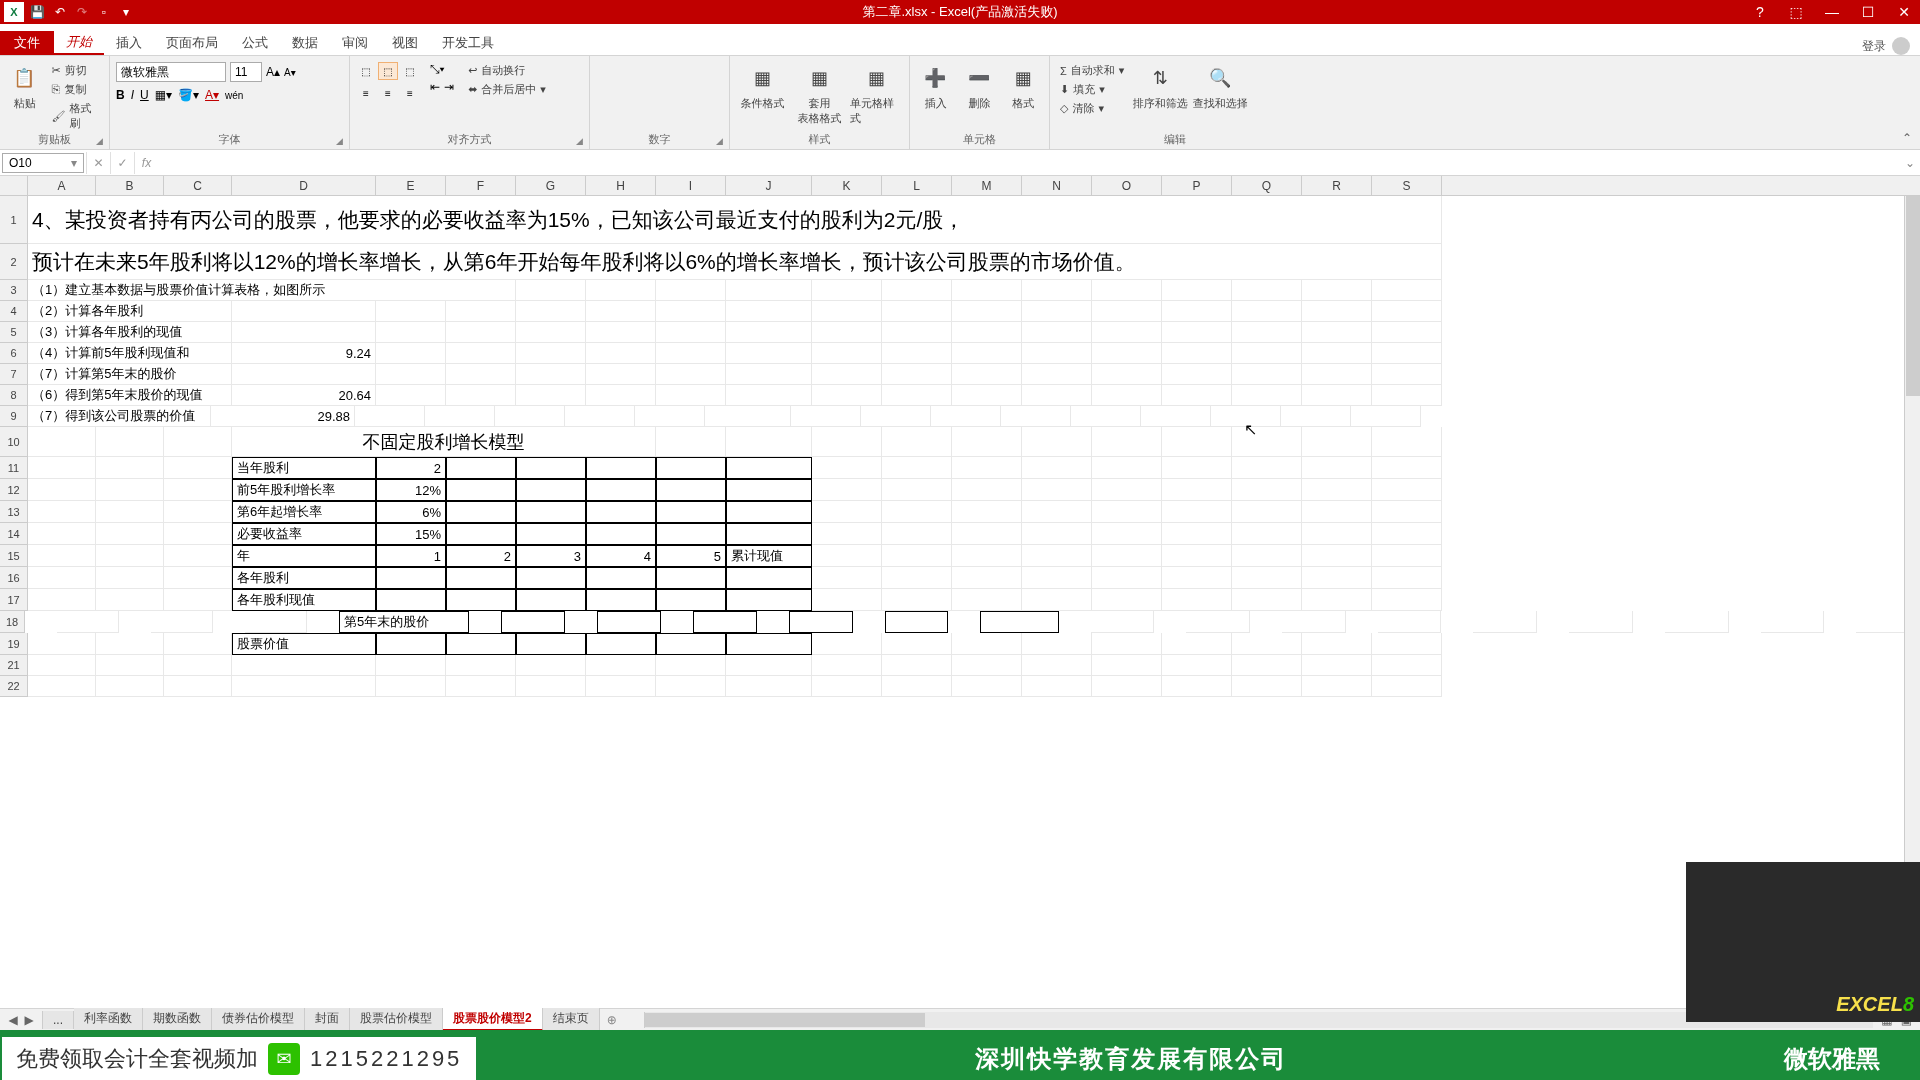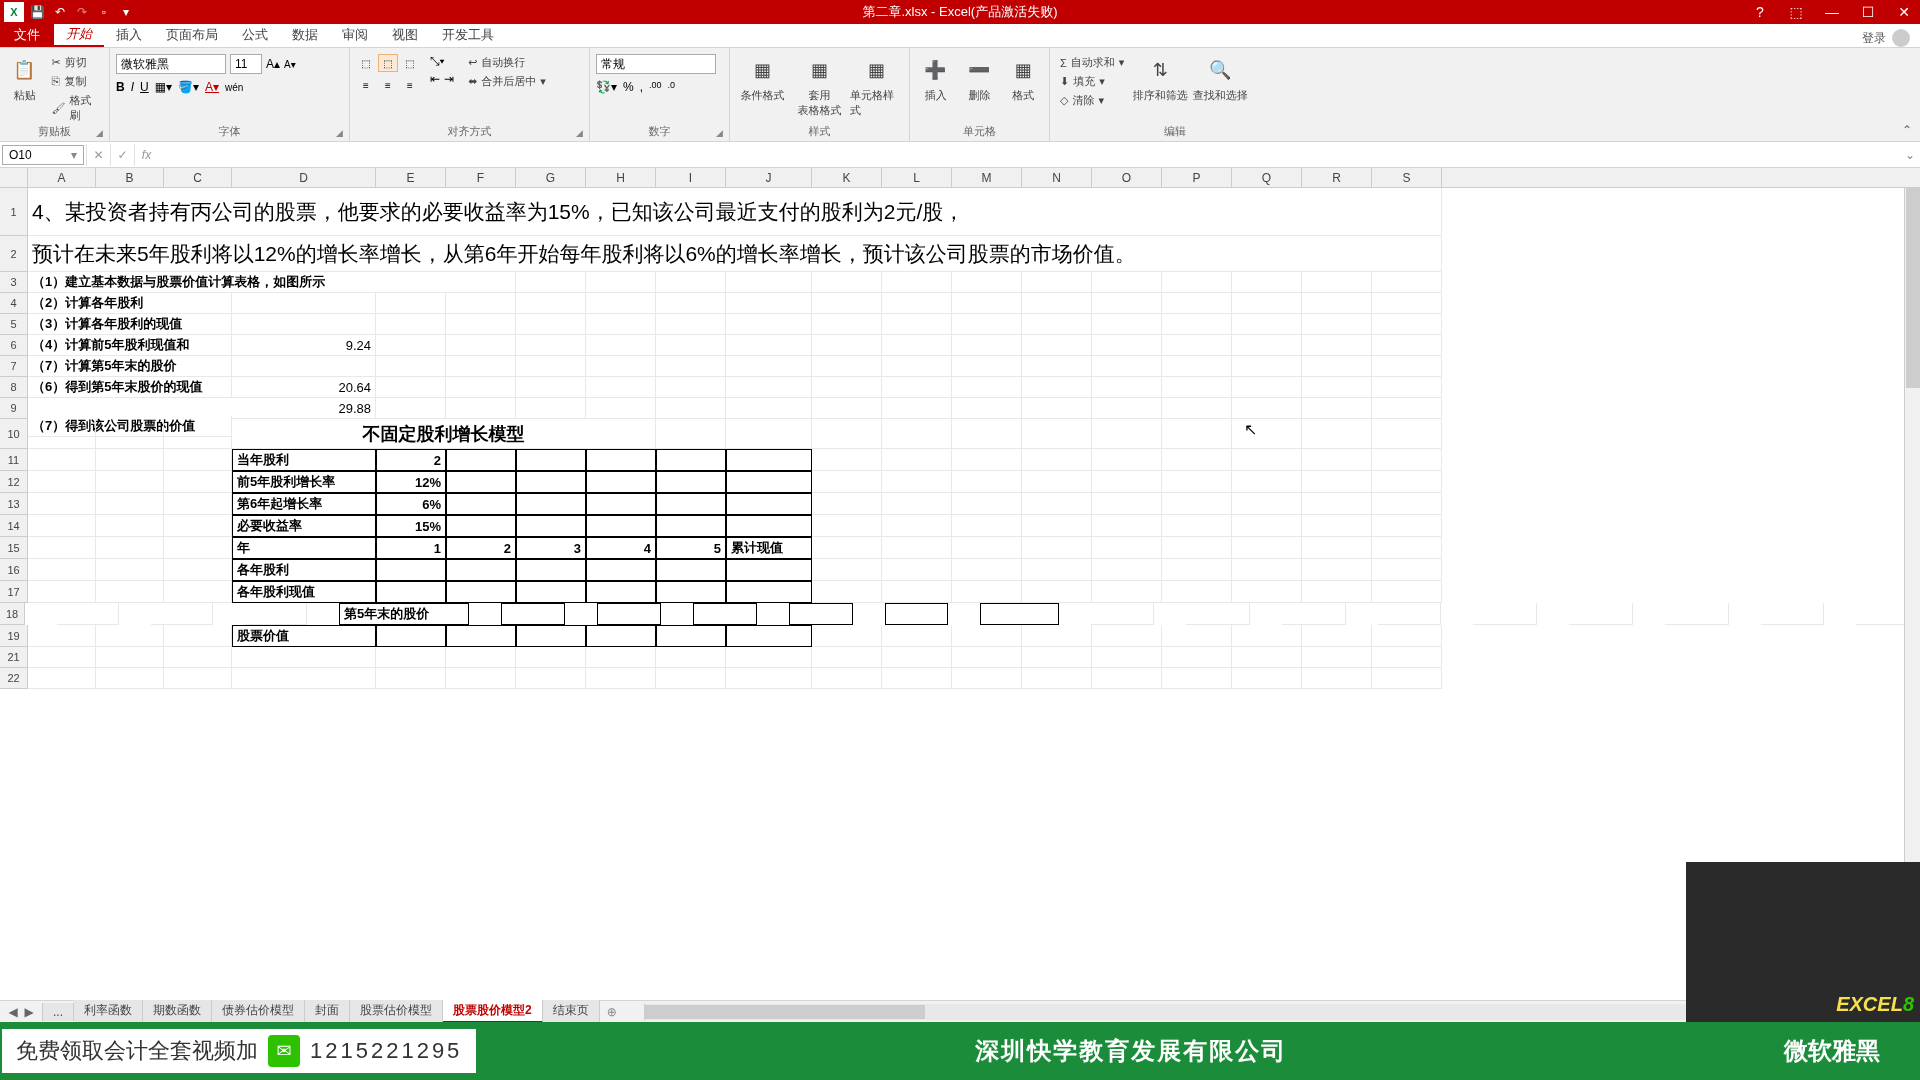--- a/index.html
+++ b/index.html
@@ -8,21 +8,21 @@
 
 .titlebar { height: 24px; background: #c00000; display: flex; align-items: center; color: #fff; position: relative; }
 .titlebar-left { display: flex; align-items: center; gap: 6px; padding-left: 4px; }
 .titlebar-left .qat-icon { width: 16px; height: 16px; display: flex; align-items: center; justify-content: center; color: #fff; font-size: 12px; }
 .titlebar-title { position: absolute; left: 50%; transform: translateX(-50%); color: #fff; font-size: 13px; }
 .titlebar-right { position: absolute; right: 0; display: flex; align-items: center; gap: 4px; }
 .titlebar-right .win-btn { width: 32px; height: 24px; display: flex; align-items: center; justify-content: center; color: #fff; font-size: 14px; }
 .excel-logo { width: 20px; height: 20px; background: #fff; color: #107c41; font-weight: bold; display: flex; align-items: center; justify-content: center; font-size: 11px; }
 
 
-.tabsbar { height: 24px; background: #fff; display: flex; align-items: flex-end; border-bottom: 1px solid #d4d4d4; }
+.tabsbar { height: 24px; background: #fff; display: flex; align-items: flex-end; border-bottom: 1px solid #d4d4d4; margin-top: 8px; }
 .file-tab { background: #c00000; color: #fff; padding: 4px 14px; font-size: 13px; height: 24px; display: flex; align-items: center; }
 .ribbon-tab { padding: 4px 12px; font-size: 13px; color: #444; height: 24px; display: flex; align-items: center; cursor: pointer; }
 .ribbon-tab.active { color: #c00000; border-bottom: 2px solid #c00000; font-style: italic; }
 .login-area { margin-left: auto; padding-right: 10px; display: flex; align-items: center; gap: 6px; color: #555; }
 
 
 .ribbon { height: 94px; background: #f1f1f1; display: flex; border-bottom: 1px solid #d4d4d4; }
 .ribbon-group { border-right: 1px solid #d4d4d4; display: flex; flex-direction: column; padding: 2px 6px 0 6px; position: relative; }
 .ribbon-group-label { position: absolute; bottom: 2px; left: 0; right: 0; text-align: center; font-size: 11px; color: #666; }
 .ribbon-group-content { flex: 1; display: flex; align-items: flex-start; gap: 4px; padding-top: 4px; }
@@ -49,21 +49,21 @@
 
 
 .grid-area { position: relative; height: calc(1080px - 24px - 24px - 94px - 26px - 22px - 58px); overflow: hidden; }
 .col-headers { display: flex; height: 20px; background: #f0f0f0; border-bottom: 1px solid #ccc; }
 .select-all { width: 28px; border-right: 1px solid #ccc; background: #f0f0f0; }
 .col-header { border-right: 1px solid #ccc; text-align: center; font-size: 12px; color: #444; line-height: 20px; background: #f0f0f0; }
 .rows-area { position: relative; }
 .grid-row { display: flex; }
 .row-header { width: 28px; border-right: 1px solid #ccc; border-bottom: 1px solid #ccc; text-align: center; font-size: 11px; color: #444; background: #f0f0f0; display: flex; align-items: center; justify-content: center; }
 .cell { border-right: 1px solid #e8e8e8; border-bottom: 1px solid #e8e8e8; padding: 0 4px; display: flex; align-items: center; overflow: visible; white-space: nowrap; font-size: 13px; }
-.bold { font-weight: bold; }
+.bold { font-weight: normal; }
 .center { justify-content: center; }
 .right { justify-content: flex-end; }
 .bordered { border: 1px solid #000 !important; }
 
 
 .sheet-bar { height: 22px; display: flex; align-items: center; background: #f1f1f1; border-top: 1px solid #d4d4d4; }
 .sheet-nav { display: flex; gap: 2px; padding: 0 6px; color: #666; }
 .sheet-nav-btn { width: 14px; text-align: center; cursor: pointer; }
 .sheet-tabs { display: flex; }
 .sheet-tab { padding: 2px 10px; border-right: 1px solid #ccc; background: #e6e6e6; font-size: 12px; color: #444; cursor: pointer; }
@@ -201,30 +201,20 @@
             <span>自动换行</span>
           </div>
         <div class="ribbon-smallbtn"><span>⬌</span><span>合并后居中</span>▾</div>
       </div>
     </div>
     <div class="ribbon-group-label">对齐方式</div>
     <div class="dialog-launcher">◢</div>
   </div>
 
   <div class="ribbon-group" style="width:140px">
-    <div class="ribbon-group-content" style="flex-direction:column;gap:6px">
-      <input class="font-select" style="width: 120px;" value="常规">
-      <div style="display:flex;gap:6px">
-        <span>💱▾</span>
-        <span>%</span>
-        <span>,</span>
-        <span style="font-size:9px">.00</span>
-        <span style="font-size:9px">.0</span>
-      </div>
-    </div>
     <div class="ribbon-group-label">数字</div>
     <div class="dialog-launcher">◢</div>
   </div>
 
   <div class="ribbon-group" style="width:180px">
     <div class="ribbon-group-content">
       <div class="ribbon-bigbtn" style="width:54px">
           <div class="icon">▦</div>
           <span>条件格式</span>
         </div>
@@ -438,21 +428,21 @@
         <div class="cell " style="width: 70px; height: 21px;"></div>
         <div class="cell " style="width: 70px; height: 21px;"></div>
         <div class="cell " style="width: 70px; height: 21px;"></div>
         <div class="cell " style="width: 70px; height: 21px;"></div>
         <div class="cell " style="width: 70px; height: 21px;"></div>
         <div class="cell " style="width: 70px; height: 21px;"></div>
         <div class="cell " style="width: 70px; height: 21px;"></div>
       </div>
       <div class="grid-row" style="height: 21px;">
         <div class="row-header" style="height: 21px;">9</div>
-        <div class="cell bold" style="width: 204px; height: 21px; margin-top: 18px;">（7）得到该公司股票的价值</div>
+        <div class="cell bold" style="width: 183px; height: 21px;">（7）得到该公司股票的价值</div>
         <div class="cell right" style="width: 144px; height: 21px;">29.88</div>
         <div class="cell " style="width: 70px; height: 21px;"></div>
         <div class="cell " style="width: 70px; height: 21px;"></div>
         <div class="cell " style="width: 70px; height: 21px;"></div>
         <div class="cell " style="width: 70px; height: 21px;"></div>
         <div class="cell " style="width: 70px; height: 21px;"></div>
         <div class="cell " style="width: 86px; height: 21px;"></div>
         <div class="cell " style="width: 70px; height: 21px;"></div>
         <div class="cell " style="width: 70px; height: 21px;"></div>
         <div class="cell " style="width: 70px; height: 21px;"></div>

